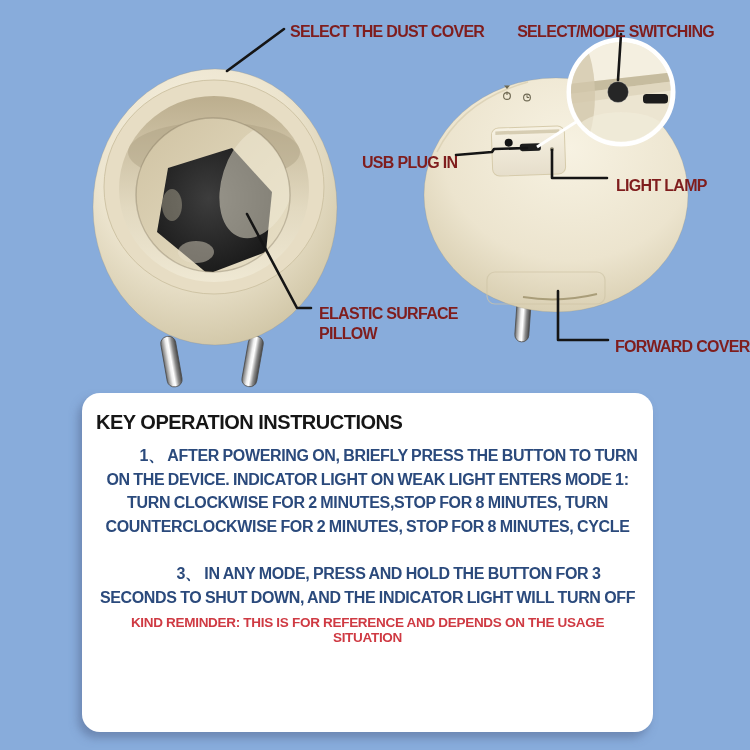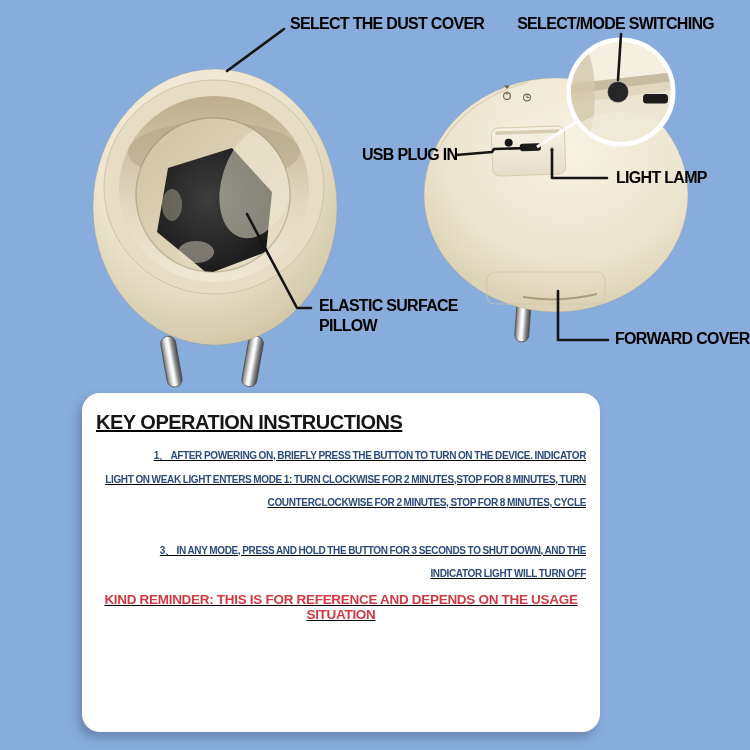--- a/index.html
+++ b/index.html
@@ -4,43 +4,42 @@
 <style>
   html,body{margin:0;padding:0}
   body{
     width:750px;height:750px;position:relative;overflow:hidden;
     background:#88acdb;
     font-family:"Liberation Sans",sans-serif;
   }
   #artwork{position:absolute;left:0;top:0;width:750px;height:420px}
   .label{
     position:absolute;font-weight:bold;font-size:16px;line-height:20px;
-    letter-spacing:-0.7px;color:#000000;white-space:nowrap;
+    letter-spacing:-0.7px;color:#7f1d1d;white-space:nowrap;margin-top:8px;
   }
   #lbl-dust{left:290px;top:14px}
   #lbl-switch{right:36px;top:14px}
   #lbl-usb{left:362px;top:145px}
   #lbl-pilot{left:616px;top:168px}
   #lbl-elastic{left:319px;top:296px;width:150px;white-space:normal}
   #lbl-battery{left:615px;top:329px}
   #card{
-    position:absolute;left:82px;top:393px;width:518px;height:339px;
+    position:absolute;left:82px;top:393px;width:571px;height:339px;
     background:#ffffff;border-radius:18px;box-sizing:border-box;
     padding:0 14px;overflow:hidden;
     box-shadow:-4px 6px 8px rgba(85,105,145,.55);
-    text-decoration:underline;
   }
   #card h1{
     margin:16px 0 0;font-size:20px;line-height:26px;
     letter-spacing:-0.5px;color:#161616;font-weight:bold;
   }
   .step{
-    margin:0;font-size:10px;font-weight:bold;color:#2b4a7c;
+    margin:0;font-size:16px;font-weight:bold;color:#2b4a7c;
     line-height:23.5px;letter-spacing:-0.35px;word-spacing:-0.5px;
-    text-indent:42px;text-align:right;
+    text-indent:42px;text-align:center;
   }
   .step.s1{margin-top:9px}
   .step.s2{margin-top:21px}
   .step.s3{margin-top:24px}
   .reminder{
     margin:6px 0 0;text-align:center;font-size:13.5px;font-weight:bold;
     color:#cf3a43;letter-spacing:-0.3px;line-height:15px;
   }
 </style>
 </head>

